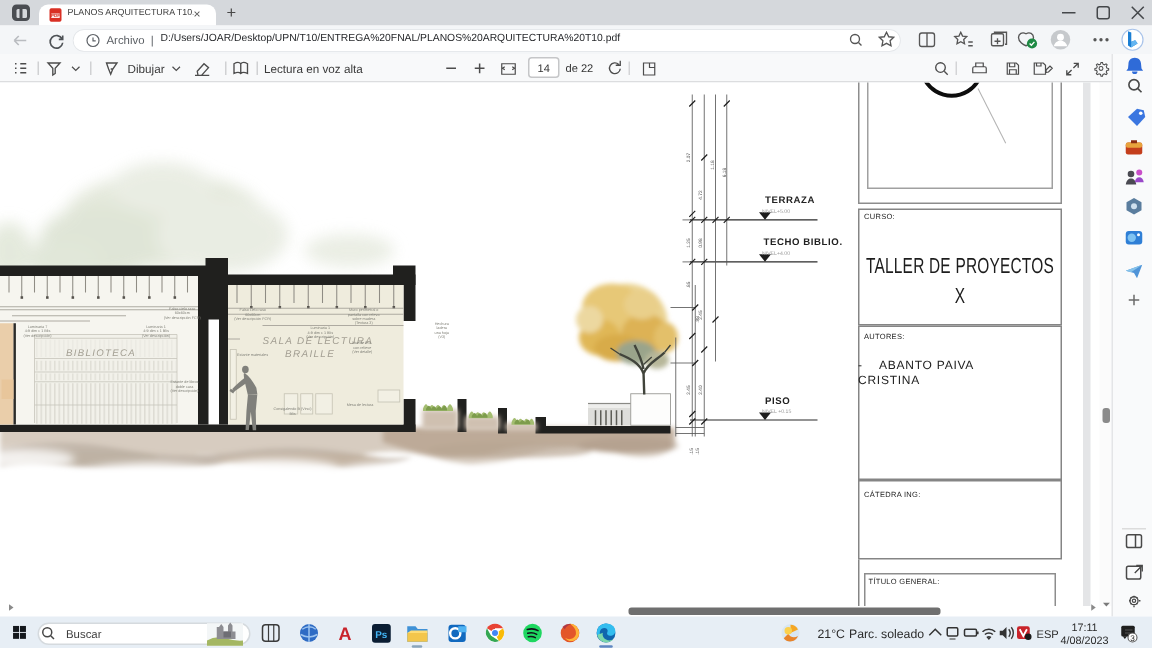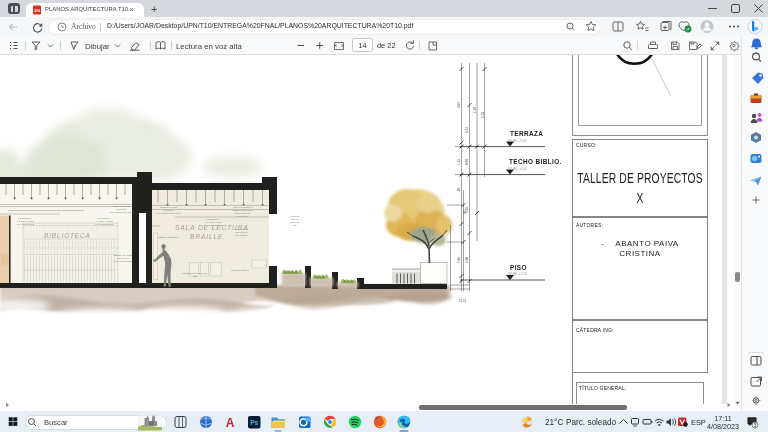--- a/index.html
+++ b/index.html
@@ -11,21 +11,21 @@
 #tabtitle{left:45px;top:5.5px;font-size:5.9px;color:#3c3c3c;white-space:nowrap;width:84px;overflow:hidden;}
 #wsicon{left:8px;top:3px;width:12px;height:11px;background:#4a4d52;border-radius:3px;}
 #wsicon:after{content:"";position:absolute;left:2.5px;top:2.5px;width:7px;height:6px;border-radius:1px;background:#d5d8dc;}
 #wsicon:before{content:"";position:absolute;left:5px;top:2.5px;width:2px;height:6px;background:#4a4d52;z-index:2;}
 .tabx{left:129px;top:6px;width:8px;height:8px;font-size:8px;color:#555;line-height:8px;}
 #newtab{left:151px;top:4px;font-size:11px;color:#484848;line-height:10px;}
 
 #addrrow{left:0;top:17px;width:768px;height:19px;background:#f4f6f8;}
 #addrpill{left:49px;top:19.5px;width:551px;height:14.5px;background:#fff;border-radius:8px;box-shadow:0 0 0 0.5px #e2e5e8;}
 #urltxt{left:107px;top:22.3px;font-size:6.9px;color:#27292c;white-space:nowrap;}
-#archivo{left:71px;top:22px;font-size:7.6px;color:#5a5e63;font-family:Liberation Serif, serif;}
+#archivo{left:71px;top:22px;font-size:7.6px;color:#5a5e63;}
 
 #pdfbar{left:0;top:36px;width:768px;height:19px;background:#f8f9fa;border-bottom:1px solid #dcdddf;}
 
 #content{left:0;top:55px;width:733px;height:349px;background:#fff;overflow:hidden;}
 #pageedge{left:721.5px;top:55px;width:5.5px;height:349px;background:#e4e5e7;}
 
 #vscroll{left:733px;top:55px;width:8px;height:349px;background:#fbfbfb;}
 #vthumb{left:735px;top:272px;width:4.5px;height:10px;background:#8a8a8a;border-radius:2px;}
 #hscroll{left:0;top:404px;width:741px;height:6.5px;background:#fff;}
 #hthumb{left:419px;top:405.2px;width:208px;height:4.4px;background:#6f6f6f;border-radius:2px;}
@@ -320,21 +320,21 @@
 <div class="abs" style="left:578px;top:-2px;width:124px;height:73px;border:0.7px solid #a0a0a0;"></div>
 <svg class="abs" style="left:578px;top:0" width="124" height="70" viewBox="0 0 124 70">
   <path d="M39 -1 a 20.5 20.5 0 0 0 35 0" fill="none" stroke="#0d0d0d" stroke-width="2.6"></path>
   <path d="M74 4 L92.5 40.5" stroke="#b3b3b3" stroke-width="0.7"></path>
 </svg>
 <div class="abs" style="left:572px;top:84px;width:136px;height:78px;border:0.7px solid #858585;"></div>
 <div class="abs tlabel" style="left:576px;top:87px;">CURSO:</div>
 <div class="abs" style="left:540px;top:113px;width:200px;font-size:14.5px;color:#1d1d1d;text-align:center;line-height:1.38;letter-spacing:0.2px;white-space:nowrap;transform:scaleX(0.71);transform-origin:50% 0;">TALLER DE PROYECTOS<br>X</div>
 <div class="abs" style="left:572px;top:162px;width:136px;height:103px;border:0.7px solid #858585;"></div>
 <div class="abs tlabel" style="left:576px;top:167px;">AUTORES:</div>
-<div class="abs" style="left:572px;top:184px;width:136px;font-size:8px;color:#222;text-align:center;line-height:1.22;letter-spacing:0.5px;">-&nbsp;&nbsp;&nbsp;&nbsp;ABANTO PAIVA<br>CRISTINA</div>
+<div class="abs" style="left:572px;top:184px;width:136px;font-size:8px;color:#222;text-align:left;line-height:1.22;letter-spacing:0.5px;">-&nbsp;&nbsp;&nbsp;&nbsp;ABANTO PAIVA<br>CRISTINA</div>
 <div class="abs" style="left:572px;top:265px;width:136px;height:52.5px;border:0.7px solid #858585;"></div>
 <div class="abs tlabel" style="left:576px;top:271.5px;">CÁTEDRA ING:</div>
 <div class="abs" style="left:572px;top:317.5px;width:136px;height:34px;border-left:0.7px solid #858585;"></div>
 <div class="abs" style="left:576px;top:327px;width:128px;height:26px;border:0.7px solid #8d8d8d;"></div>
 <div class="abs tlabel" style="left:579px;top:330px;">TÍTULO GENERAL:</div>
 </div>
 <div class="abs" id="pageedge"></div>
 <div class="abs" id="vscroll"></div>
 <div class="abs" id="vthumb"></div>
 <div class="abs" id="sidebar"></div>

